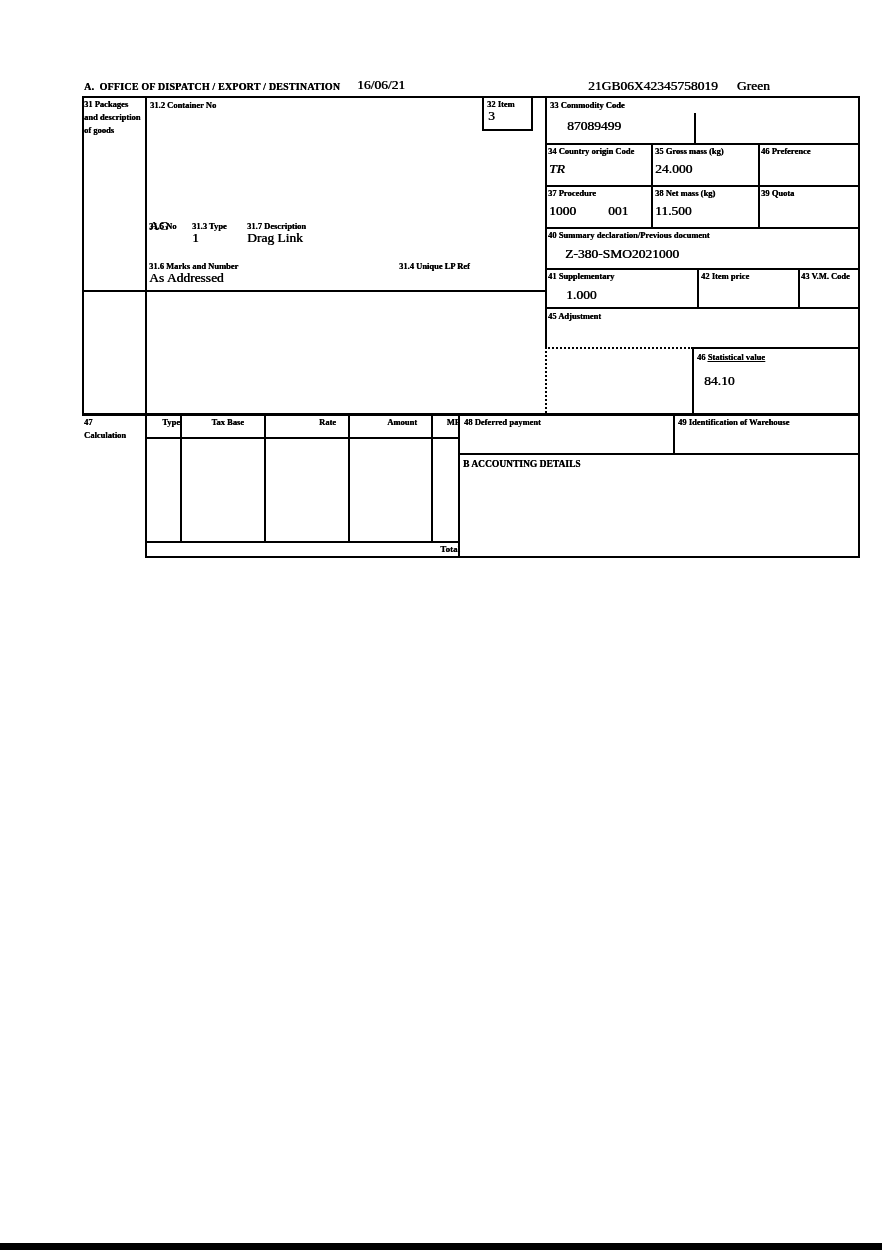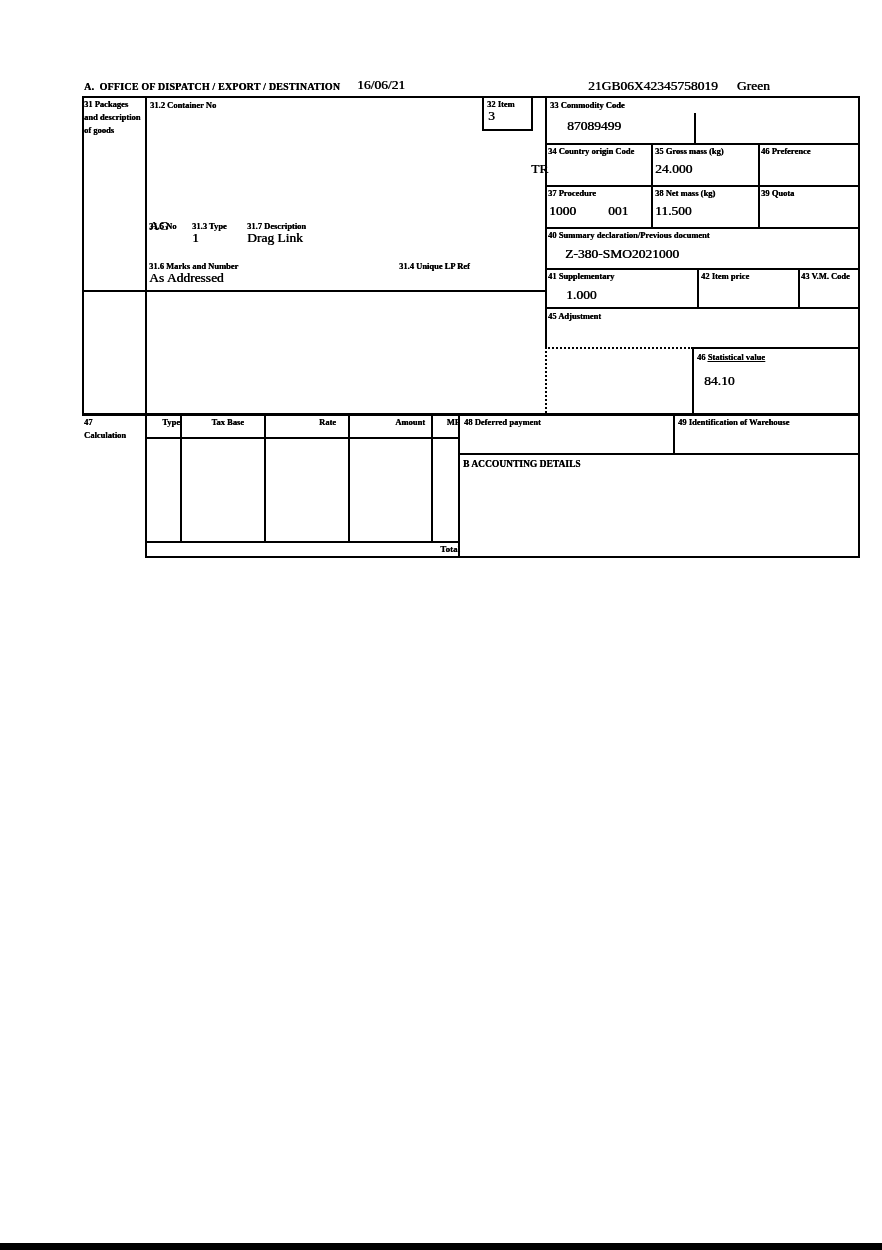--- a/index.html
+++ b/index.html
@@ -23,21 +23,21 @@
   #a-date{left:357px;top:77px;}
   #mrn-line{left:588px;top:78px;}
   #mrn-route{margin-left:19px;}
   #b31-lbl{left:84px;top:98px;width:58px;line-height:1.55;}
   #b31_2-lbl{left:150px;top:100px;}
   #b32-lbl{left:487px;top:99px;}
   #b32-val{left:488px;top:108px;}
   #b33-lbl{left:550px;top:100px;}
   #b33-val{left:567px;top:118px;}
   #b34-lbl{left:548px;top:146px;}
-  #b34-val{left:531px;top:161px;}
+  #b34-val{left:549px;top:161px;font-style:italic;}
   #b35-lbl{left:655px;top:146px;}
   #b35-val{left:655px;top:161px;}
   #b36-lbl{left:761px;top:146px;}
   #b37-lbl{left:548px;top:188px;}
   #b37-val1{left:549px;top:203px;}
   #b37-val2{left:608px;top:203px;}
   #b38-lbl{left:655px;top:188px;}
   #b38-val{left:655px;top:203px;}
   #b39-lbl{left:761px;top:188px;}
   #b31_5-lbl{left:149px;top:221px;}
@@ -59,21 +59,21 @@
   #b45-lbl{left:548px;top:311px;}
   #b46-lbl{left:697px;top:352px;}
   #b46-val{left:704px;top:373px;}
   #b47-lbl{left:84px;top:416px;width:60px;line-height:1.5;}
   #b48-lbl{left:464px;top:417px;}
   #b49-lbl{left:678px;top:417px;}
   #secb-lbl{left:463px;top:458px;font-size:9.5px;}
   #th-type{left:145px;top:417px;width:35px;}
   #th-taxbase{left:180px;top:417px;width:64px;}
   #th-rate{left:264px;top:417px;width:78px;}
-  #th-amount{left:356px;top:417px;width:77px;}
+  #th-amount{left:348px;top:417px;width:77px;}
   #th-mp{left:433px;top:417px;width:27px;}
   #total-lbl{left:145px;top:544px;width:315px;font-size:9px;}
   #bottom-strip{position:absolute;left:0;top:1243px;width:882px;height:7px;background:#000;}
 </style>
 </head>
 <body>
 
 <div id="page">
 
   <span id="a-title" class="lbl pre">A.  OFFICE OF DISPATCH / EXPORT / DESTINATION</span>

